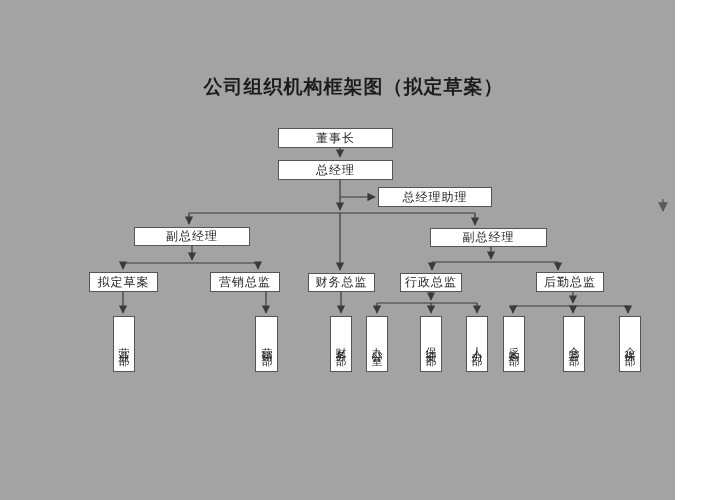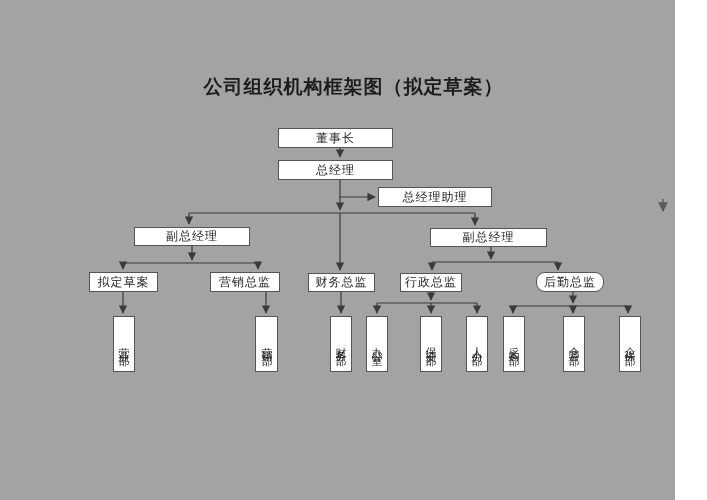--- a/index.html
+++ b/index.html
@@ -92,21 +92,21 @@
   <div class="node" style="left:378px; top:187px; width:114px; height:20px;">总经理助理</div>
   <div class="node" style="left:278px; top:160px; width:115px; height:20px;">总经理</div>
 
   <div class="node" style="left:134px; top:227px; width:116px; height:19px;">副总经理</div>
   <div class="node" style="left:430px; top:228px; width:117px; height:19px;">副总经理</div>
 
   <div class="node" style="left:89px; top:272px; width:69px; height:20px;">拟定草案</div>
   <div class="node" style="left:210px; top:272px; width:70px; height:20px;">营销总监</div>
   <div class="node" style="left:308px; top:273px; width:67px; height:19px;">财务总监</div>
   <div class="node" style="left:400px; top:273px; width:62px; height:19px;text-align:center;">行政总监</div>
-  <div class="node" style="left:536px; top:272px; width:68px; height:20px;border-radius:9px;">后勤总监</div>
+  <div class="node" style="left:536px; top:272px; width:68px; height:20px;">后勤总监</div>
 
   <div class="node vert" style="left:113px; top:316px; width:22px; height:56px;">营业部</div>
   <div class="node vert" style="left:255px; top:316px; width:23px; height:56px;">营销部</div>
   <div class="node vert" style="left:330px; top:316px; width:22px; height:56px;">财务部</div>
   <div class="node vert" style="left:366px; top:316px; width:22px; height:56px;">办公室</div>
   <div class="node vert" style="left:420px; top:316px; width:22px; height:56px;">保安部</div>
   <div class="node vert" style="left:466px; top:316px; width:22px; height:56px;">人力部</div>
   <div class="node vert" style="left:503px; top:316px; width:22px; height:56px;">采购部</div>
   <div class="node vert" style="left:563px; top:316px; width:22px; height:56px;">仓管部</div>
   <div class="node vert" style="left:619px; top:316px; width:22px; height:56px;">企保部</div>

